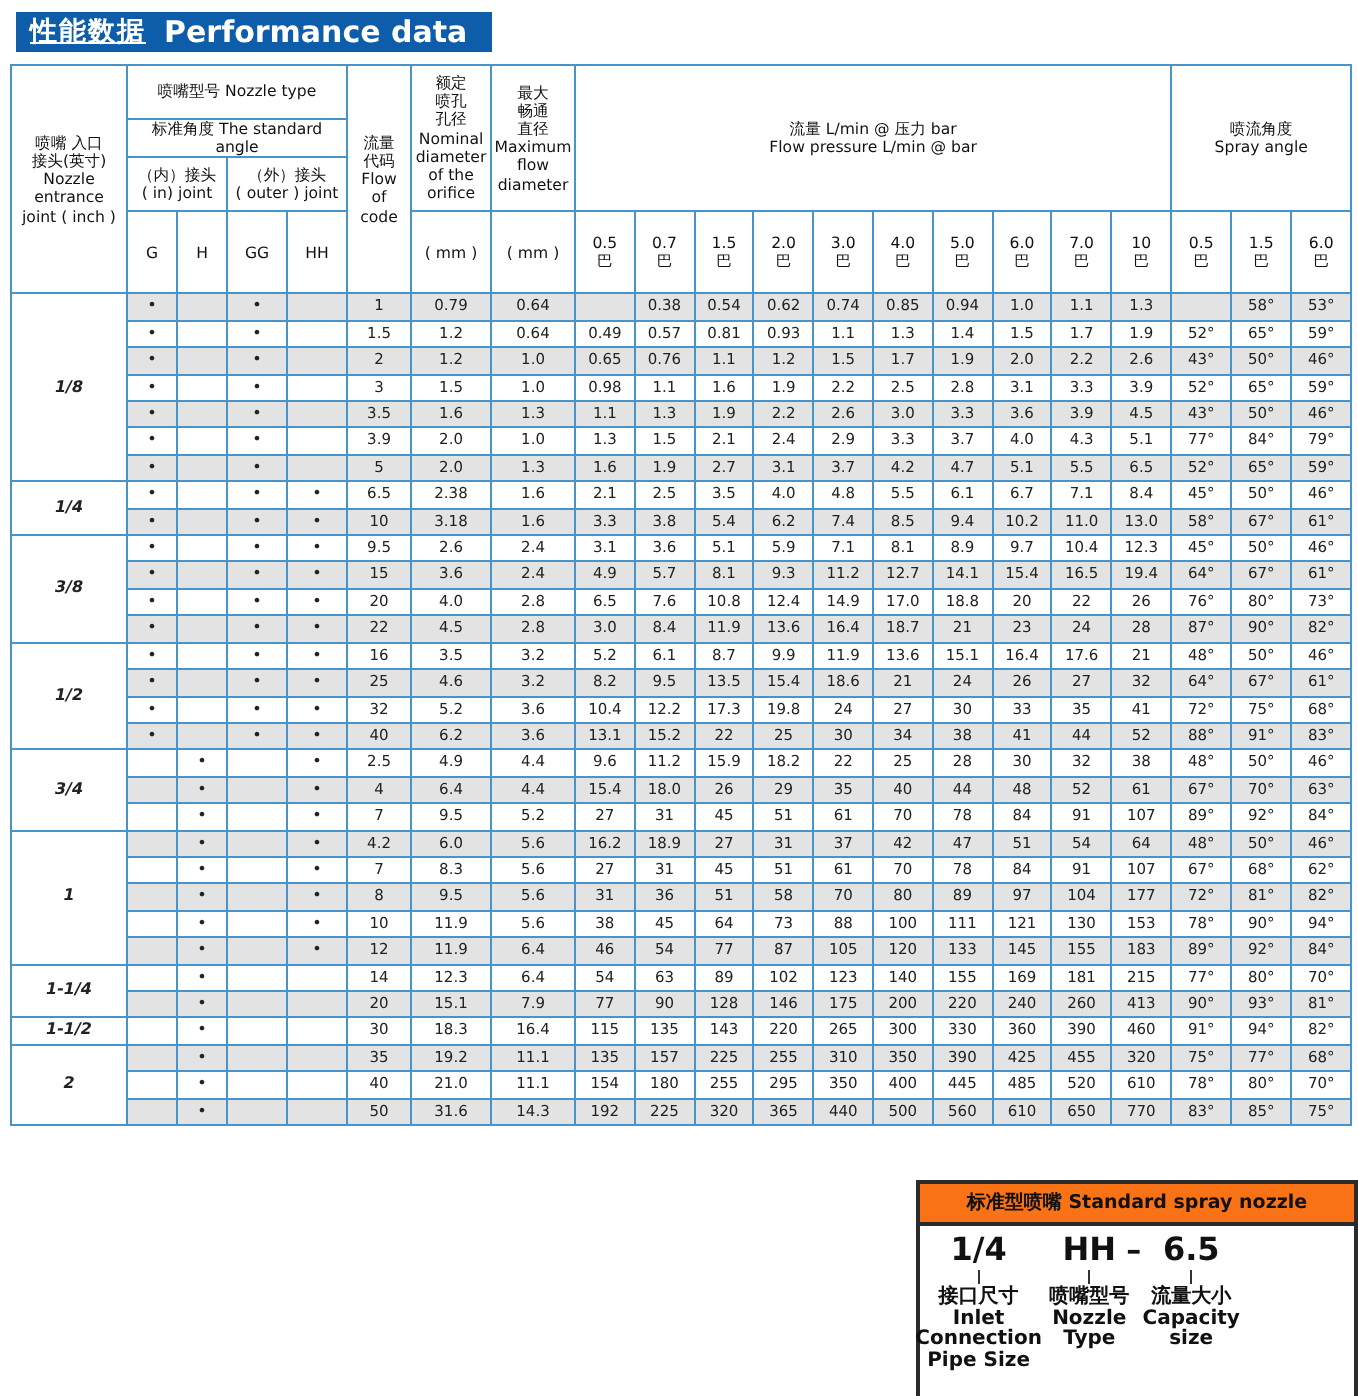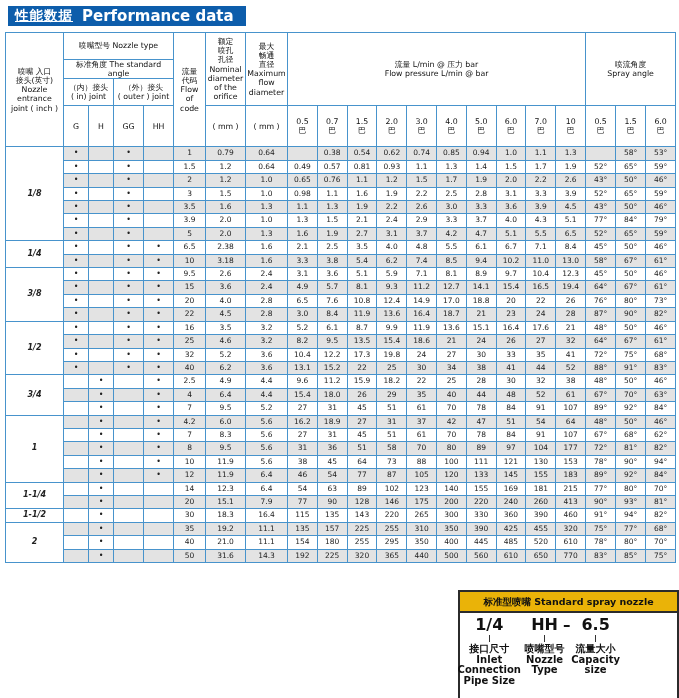--- a/index.html
+++ b/index.html
@@ -40,21 +40,21 @@
     position:absolute;left:459px;top:600px;display:flex;align-items:baseline;gap:6px;
     color:#e43c12;
   }
   .order-title-zh{font-size:15px;font-weight:bold;letter-spacing:1px;}
   .order-title-en{font-size:14px;font-weight:normal;}
   .order-box{
     position:absolute;left:458px;top:590px;width:217px;height:106px;
     border:2px solid #2b2b2b;background:#fff;
   }
   .order-box-header{
-    height:19px;line-height:19px;background:#eab308;border-bottom:2px solid #2b2b2b;
+    height:19px;line-height:19px;background:#f97316;border-bottom:2px solid #2b2b2b;
     font-size:9.5px;font-weight:bold;text-align:center;color:#111;
   }
   .order-grid{
     position:relative;display:grid;grid-template-columns:27% 24% 23% 26%;
     padding-top:3px;
   }
   .order-col{display:flex;flex-direction:column;align-items:center;}
   .order-value{font-size:16px;font-weight:bold;line-height:18px;color:#111;}
   .order-tick{width:1px;height:7px;background:#333;margin:1px 0 2px 0;}
   .order-label{

